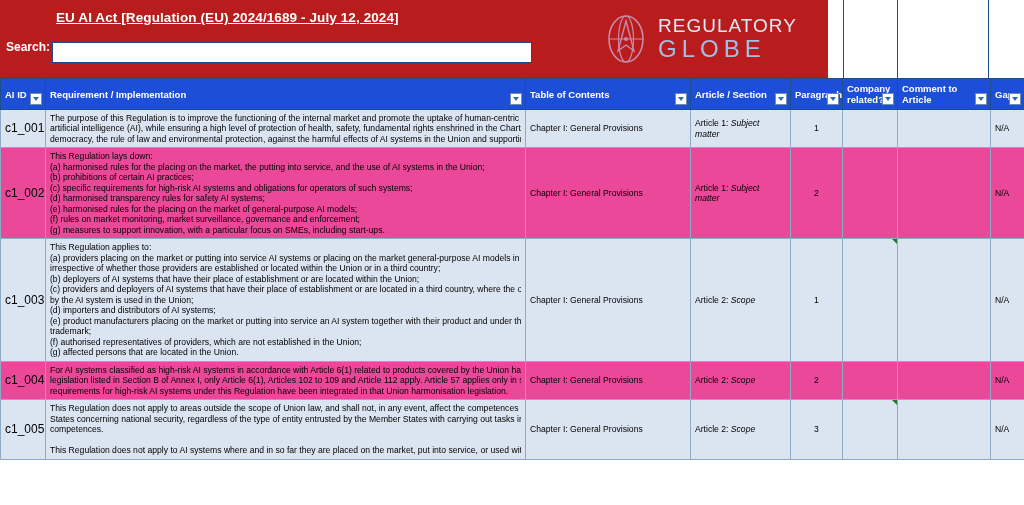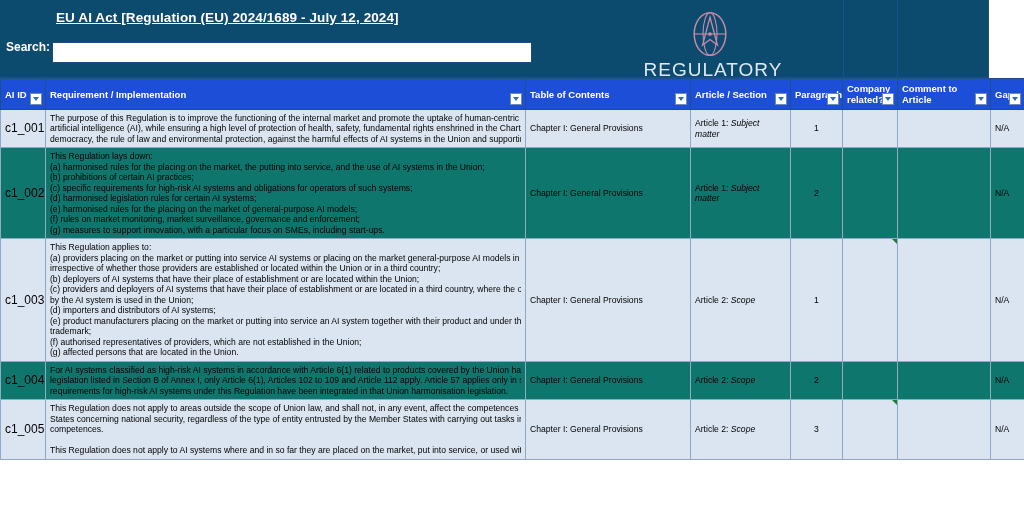--- a/index.html
+++ b/index.html
@@ -12,23 +12,23 @@
   }
   #app {
     width: 1024px; height: 505px;
     position: relative;
     background: #ffffff;
   }
 
   
   .header-band {
     position: relative;
-    width: 989px;
+    width: 828px;
     height: 78px;
-    background: #0c4a6e;
+    background: #b91c1c;
     border-bottom: 1px solid #1d4f8c;
     padding-left: 32px;
   }
   .header-band .title-wrap {
     position: absolute;
     left: 56px; top: 10px;
     width: 520px;
   }
   .doc-title {
     color: #ffffff;
@@ -59,21 +59,21 @@
     font-size: 12px;
     padding: 0 4px;
     background: transparent;
   }
 
   
   .logo-wrap {
     position: absolute;
     left: 600px; top: 8px;
     width: 220px; height: 62px;
-    display: flex; align-items: center; flex-direction: column;
+    display: flex; align-items: center;
   }
   .logo-mark { width: 52px; height: 56px; flex: 0 0 52px; }
   .logo-text {
     margin-left: 6px;
     line-height: 1.05;
   }
   .logo-text .l1 {
     color: #dfe9f5;
     font-size: 19px;
     letter-spacing: 1px;
@@ -114,21 +114,21 @@
     border: 1px solid #1d4f8c;
     height: 26px;
     position: relative;
   }
   .grid td {
     border: 1px solid #8fa9c6;
     vertical-align: middle;
     padding: 3px 4px;
     line-height: 1.22;
     font-size: 8.6px;
-    background: #0f766e;
+    background: #ec4899;
   }
   tr.alt td { background: #dbe5f1; }
 
   .filter-btn {
     position: absolute;
     right: 3px; bottom: 4px;
     width: 12px; height: 12px;
     background: #ffffff;
     border: 1px solid #6f8db0;
     display: inline-flex;
@@ -277,21 +277,21 @@
           <td class="c-comment">&nbsp;</td>
           <td class="c-gap gap-na">N/A</td>
         </tr>
         <tr>
           <td class="c-id">c1_002</td>
           <td class="c-req req-cell">
             <span class="ln">This Regulation lays down:</span>
             <span class="ln">(a) harmonised rules for the placing on the market, the putting into service, and the use of AI systems in the Union;</span>
             <span class="ln">(b) prohibitions of certain AI practices;</span>
             <span class="ln">(c) specific requirements for high-risk AI systems and obligations for operators of such systems;</span>
-            <span class="ln">(d) harmonised legislation rules for certain AI systems;</span>
+            <span class="ln">(d) harmonised transparency rules for safety AI systems;</span>
             <span class="ln">(e) harmonised rules for the placing on the market of general-purpose AI models;</span>
             <span class="ln">(f) rules on market monitoring, market surveillance, governance and enforcement;</span>
             <span class="ln">(g) measures to support innovation, with a particular focus on SMEs, including start-ups.</span>
           </td>
           <td class="c-toc">Chapter I: General Provisions</td>
           <td class="c-art"><span>Article 1: </span><span class="art-ital">Subject matter</span></td>
           <td class="c-par">2</td>
           <td class="c-comp">&nbsp;</td>
           <td class="c-comment">&nbsp;</td>
           <td class="c-gap gap-na">N/A</td>

